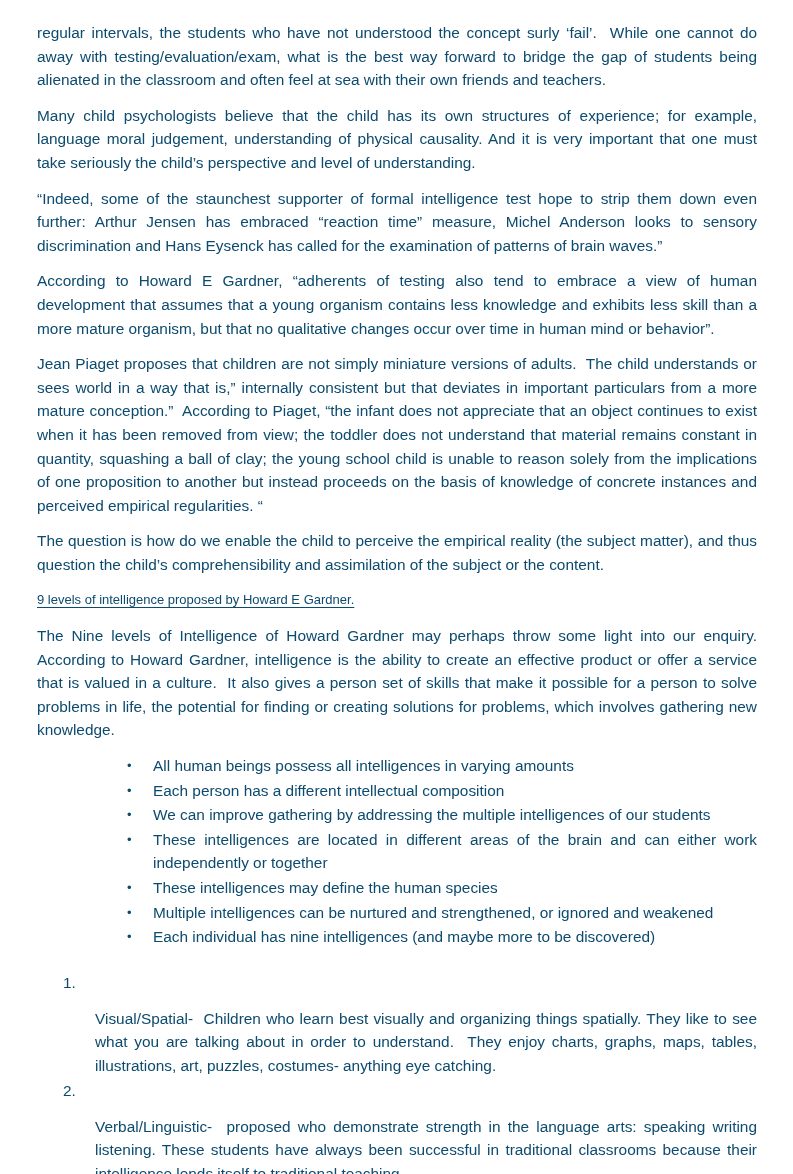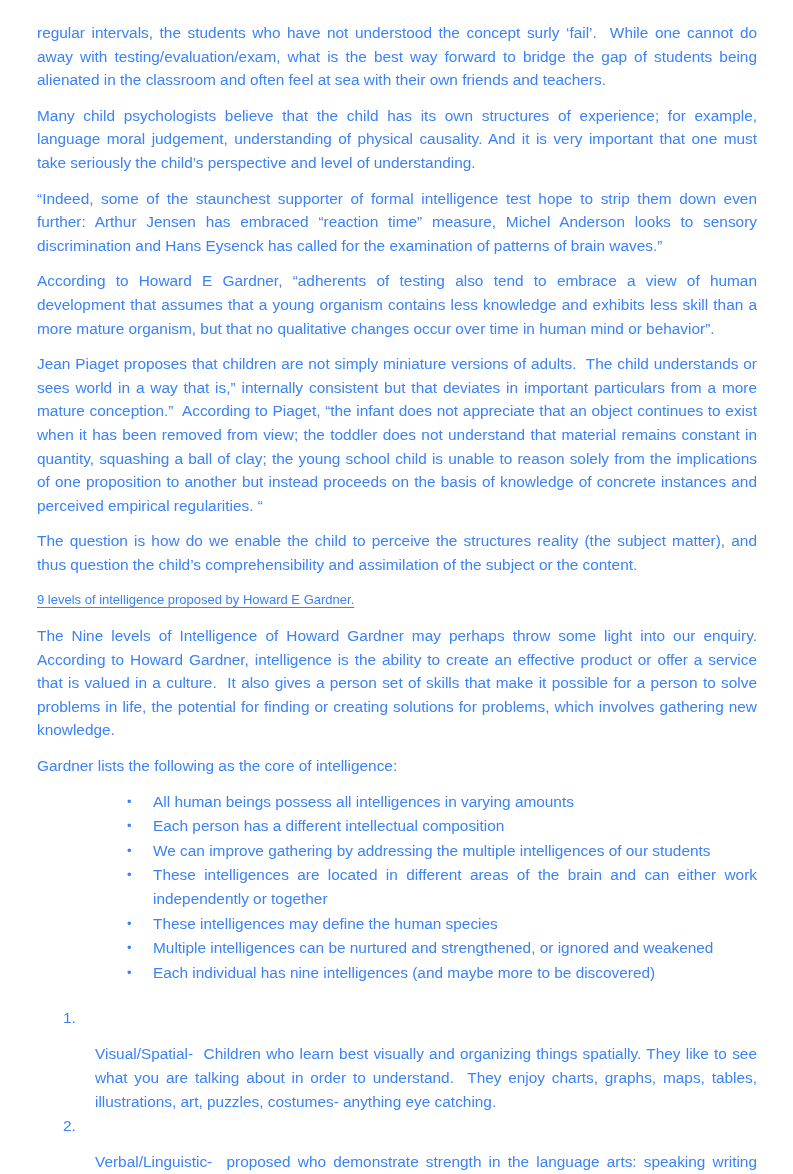--- a/index.html
+++ b/index.html
@@ -10,21 +10,21 @@
   .page {
     position: relative;
     width: 793px;
     height: 1174px;
     background: #ffffff;
     box-sizing: border-box;
     padding: 21px 36px 0 37px;
     font-family: "Liberation Sans", "DejaVu Sans", sans-serif;
     font-size: 15.4px;
     line-height: 23.6px;
-    color: #3b82f6;
+    color: #0c4a6e;
     overflow: hidden;
   }
   .para {
     margin: 0 0 12px 0;
     text-align: justify;
     white-space: pre-wrap;
   }
   .heading {
     margin: 0 0 12px 0;
     font-size: 13px;
@@ -72,26 +72,25 @@
 </head>
 <body>
 
 <div class="page">
 
   <p class="para">regular intervals, the students who have not understood the concept surly ‘fail’.  While one cannot do away with testing/evaluation/exam, what is the best way forward to bridge the gap of students being alienated in the classroom and often feel at sea with their own friends and teachers.</p>
   <p class="para">Many child psychologists believe that the child has its own structures of experience; for example, language moral judgement, understanding of physical causality. And it is very important that one must take seriously the child’s perspective and level of understanding.</p>
   <p class="para">“Indeed, some of the staunchest supporter of formal intelligence test hope to strip them down even further: Arthur Jensen has embraced “reaction time” measure, Michel Anderson looks to sensory discrimination and Hans Eysenck has called for the examination of patterns of brain waves.”</p>
   <p class="para">According to Howard E Gardner, “adherents of testing also tend to embrace a view of human development that assumes that a young organism contains less knowledge and exhibits less skill than a more mature organism, but that no qualitative changes occur over time in human mind or behavior”.</p>
   <p class="para">Jean Piaget proposes that children are not simply miniature versions of adults.  The child understands or sees world in a way that is,” internally consistent but that deviates in important particulars from a more mature conception.”  According to Piaget, “the infant does not appreciate that an object continues to exist when it has been removed from view; the toddler does not understand that material remains constant in quantity, squashing a ball of clay; the young school child is unable to reason solely from the implications of one proposition to another but instead proceeds on the basis of knowledge of concrete instances and perceived empirical regularities. “</p>
-  <p class="para">The question is how do we enable the child to perceive the structures reality (the subject matter), and thus question the child’s comprehensibility and assimilation of the subject or the content.</p>
+  <p class="para">The question is how do we enable the child to perceive the empirical reality (the subject matter), and thus question the child’s comprehensibility and assimilation of the subject or the content.</p>
 
   <h2 class="heading">9 levels of intelligence proposed by Howard E Gardner.</h2>
 
   <p class="para">The Nine levels of Intelligence of Howard Gardner may perhaps throw some light into our enquiry.  According to Howard Gardner, intelligence is the ability to create an effective product or offer a service that is valued in a culture.  It also gives a person set of skills that make it possible for a person to solve problems in life, the potential for finding or creating solutions for problems, which involves gathering new knowledge.</p>
-  <p class="para">Gardner lists the following as the core of intelligence:</p>
 
   <ul class="bullets">
     <li>
       <span class="marker">•</span>
       <span class="item-text">All human beings possess all intelligences in varying amounts</span>
     </li>
     <li>
       <span class="marker">•</span>
       <span class="item-text">Each person has a different intellectual composition</span>
     </li>

